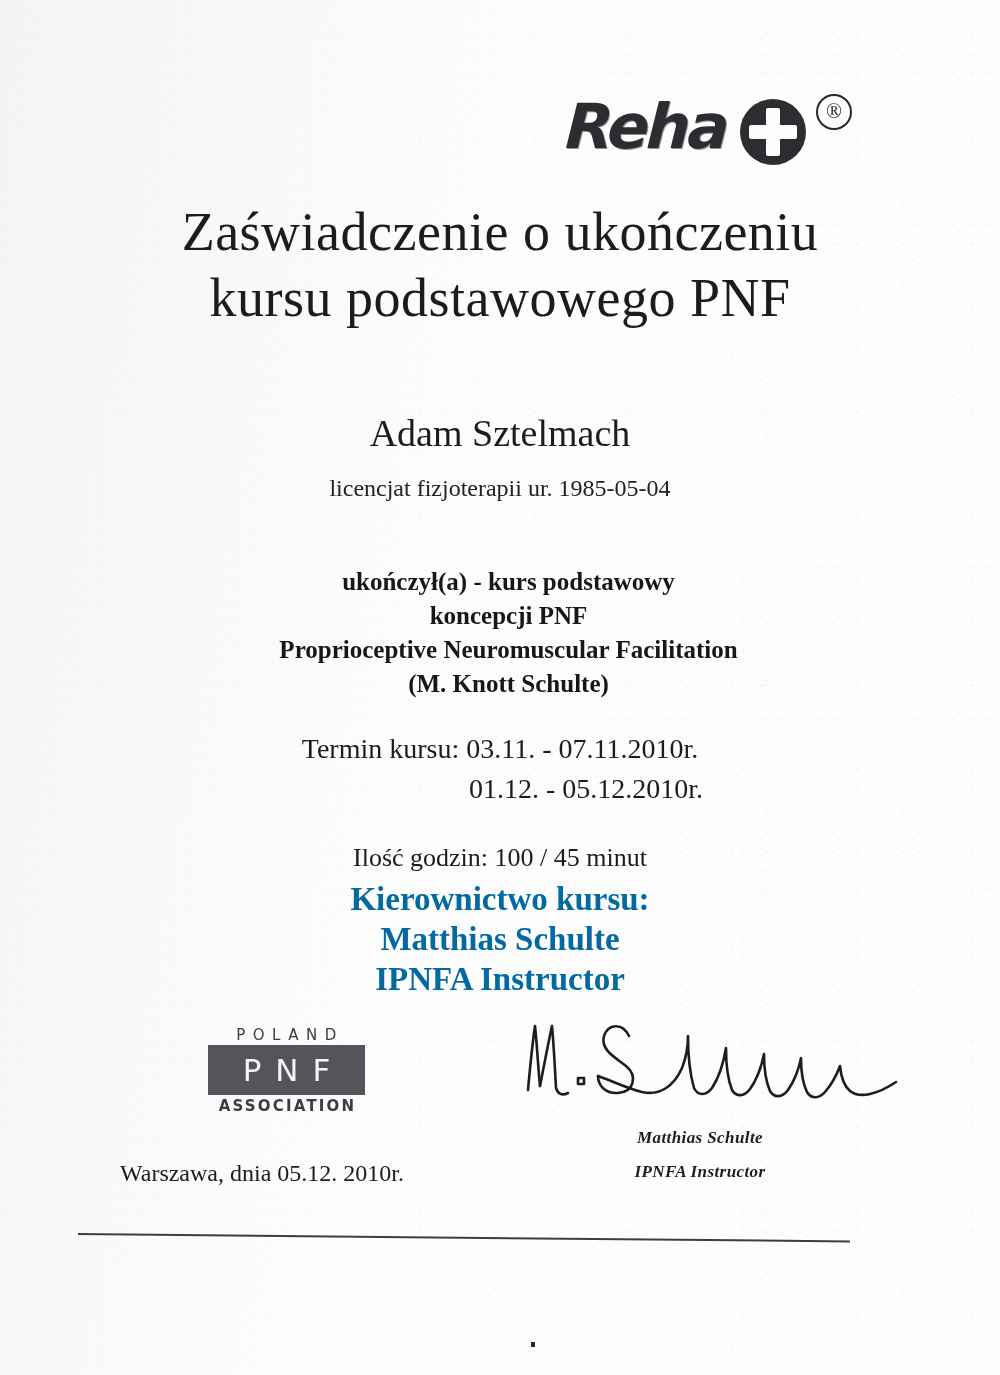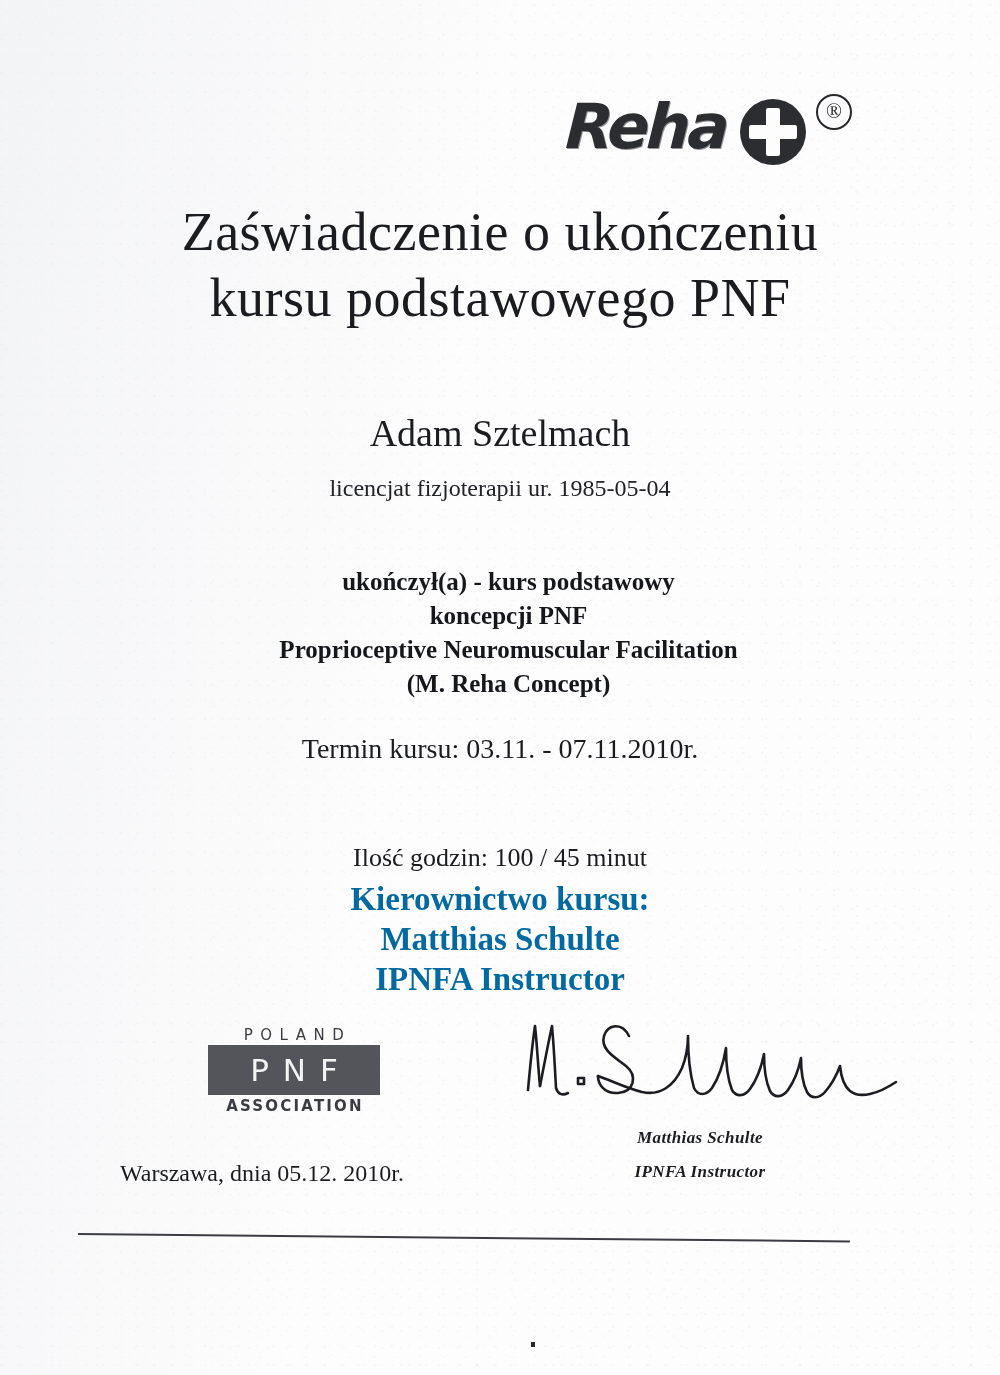--- a/index.html
+++ b/index.html
@@ -206,21 +206,21 @@
     line-height: 40px;
     font-weight: 700;
     color: #0369a1;
   }
 
   
   .assoc-logo {
     position: absolute;
     left: 208px;
     top: 1026px;
-    width: 172px;
+    width: 157px;
   }
   .assoc-top {
     font-family: "DejaVu Sans", sans-serif;
     font-size: 15px;
     letter-spacing: 7.5px;
     color: #3b3c41;
     text-align: center;
     padding-left: 7px;
     line-height: 19px;
   }
@@ -312,25 +312,26 @@
   <div class="title title-l1">Zaświadczenie o ukończeniu</div>
   <div class="title title-l2">kursu podstawowego PNF</div>
 
   <div class="recipient">Adam Sztelmach</div>
   <div class="recipient-sub">licencjat fizjoterapii  ur. 1985-05-04</div>
 
   <div class="course-block">
     <div class="line">ukończył(a) - kurs podstawowy</div>
     <div class="line">koncepcji PNF</div>
     <div class="line">Proprioceptive Neuromuscular Facilitation</div>
-    <div class="line">(M. Reha Concept)</div>
+    <div class="line">(M. Knott Schulte)</div>
   </div>
 
   <div class="dates">
     <div class="line">Termin kursu: 03.11. - 07.11.2010r.</div>
+    <div class="line indented">01.12. - 05.12.2010r.</div>
   </div>
 
   <div class="hours">Ilość godzin:  100 / 45 minut</div>
 
   <div class="leadership">
     <div class="line">Kierownictwo kursu:</div>
     <div class="line">Matthias Schulte</div>
     <div class="line">IPNFA  Instructor</div>
   </div>
 

